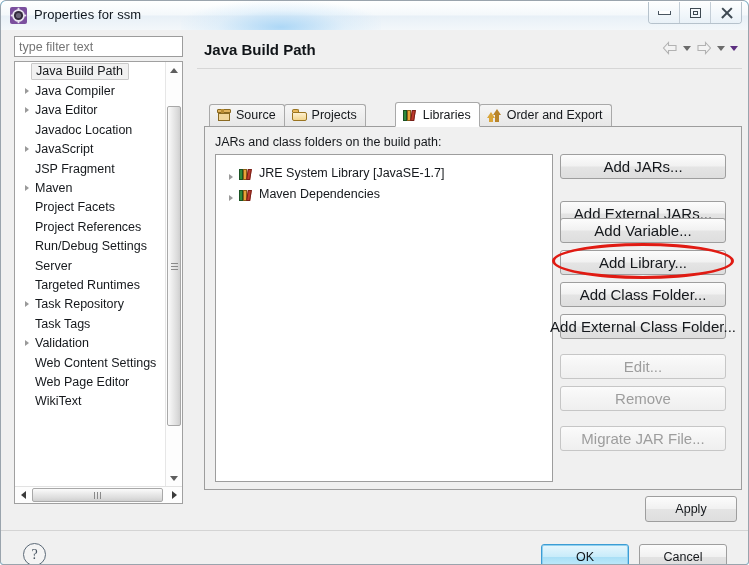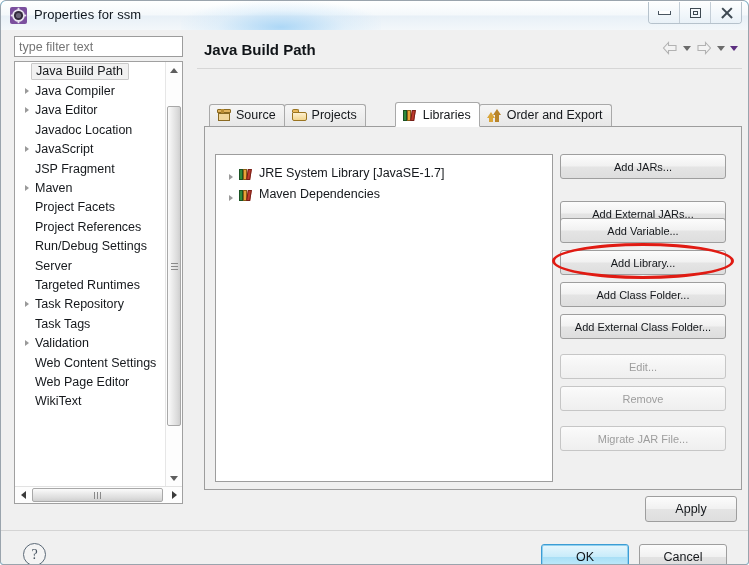--- a/index.html
+++ b/index.html
@@ -477,21 +477,21 @@
   
   .abtn {
     position: absolute;
     left: 559px;
     width: 166px; height: 25px;
     box-sizing: border-box;
     display: flex;
     align-items: center;
     justify-content: center;
     font-family: "Liberation Sans", sans-serif;
-    font-size: 11px;
+    font-size: 15px;
     color: #15181c;
     background: linear-gradient(to bottom, #fcfcfc 0%, #f1f1f1 48%, #e4e4e4 52%, #dedede 100%);
     border: 1px solid #9e9e9e;
     border-radius: 3px;
     white-space: nowrap;
   }
   .abtn.disabled {
     color: #9d9d9d;
     background: linear-gradient(to bottom, #fbfbfb 0%, #f4f4f4 50%, #efefef 100%);
     border-color: #c6c6c6;
@@ -762,20 +762,21 @@
             <i class="ln1"></i>
             <i class="ln2"></i>
             <i class="ar1"></i>
             <i class="ar2"></i>
           </span>
           <span>Order and Export</span>
         </div>
       </div>
 
     <div id="tab-panel"></div>
+    <div id="jars-label">JARs and class folders on the build path:</div>
 
     <div id="lib-list">
         <div class="lib-row">
           <span class="tree-arrow has"></span>
           <span class="icon-books libicon">
             <i class="b1"></i>
             <i class="b2"></i>
             <i class="b3"></i>
           </span>
           <span>JRE System Library [JavaSE-1.7]</span>

